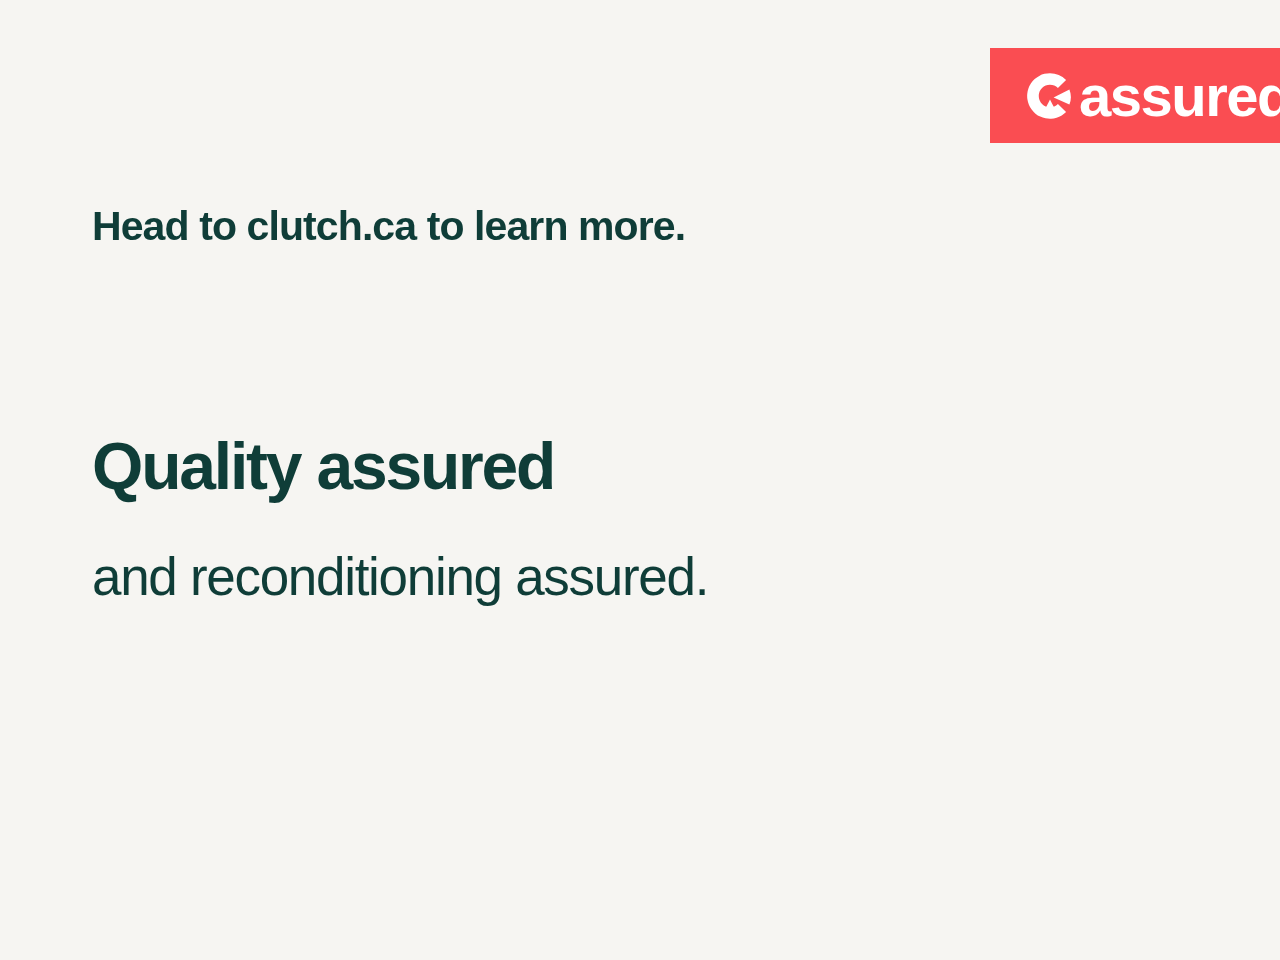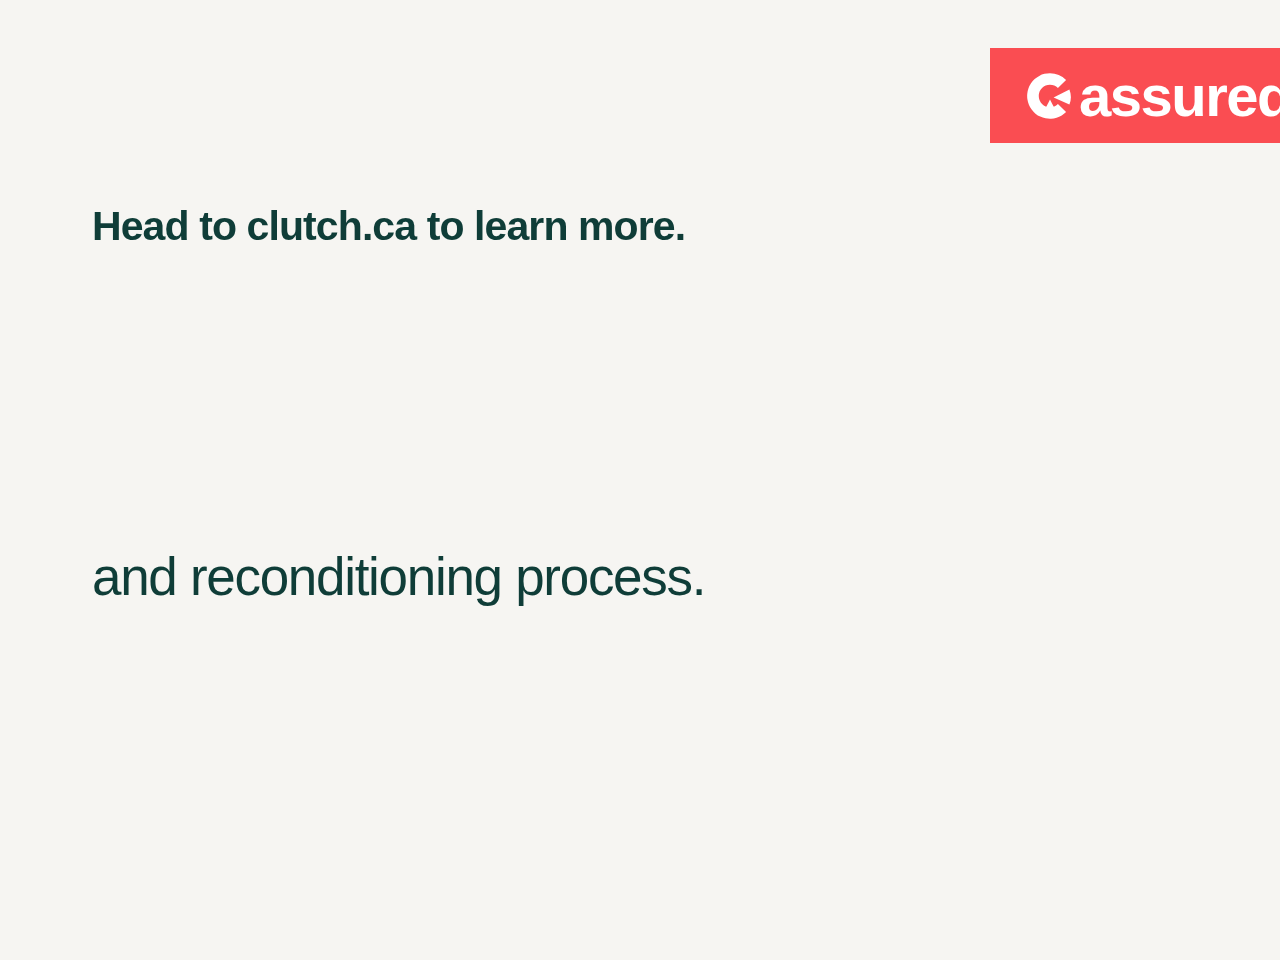--- a/index.html
+++ b/index.html
@@ -119,18 +119,19 @@
           <path d="M26 29.4 L33.6 44.6 A20.6 20.6 0 0 1 18.4 44.6 Z" fill="#ffffff"></path>
           <path d="M29.6 27.4 L45.4 34.6 A20.6 20.6 0 0 0 45.4 19.4 Z" fill="#ffffff"></path>
         </svg>
       </span>
       <span class="logo-word">assured</span>
     </div>
   </div>
 
   <div class="kicker">Head to clutch.ca to learn more.</div>
 
+  <div class="headline">Quality assured</div>
 
   <div class="subcopy">
-    <span class="line">and reconditioning process.</span>
+    <span class="line">and reconditioning assured.</span>
   </div>
 
 </div>
 
 </body></html>

